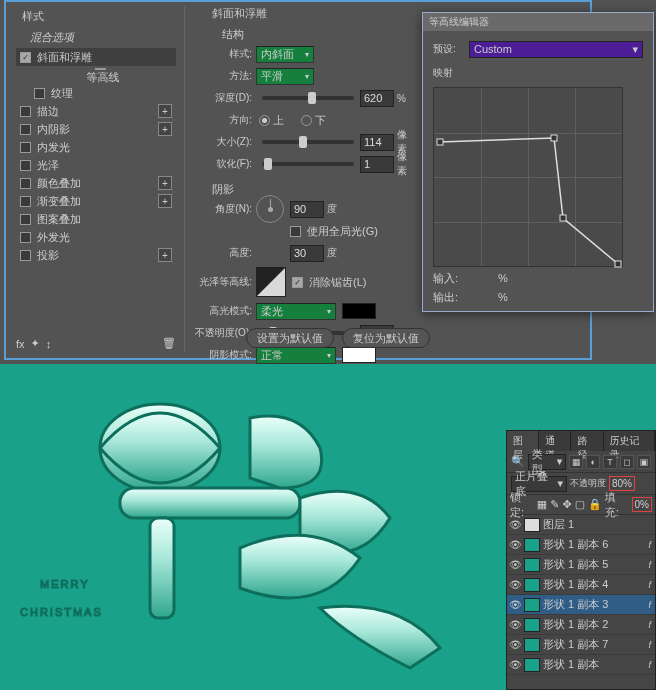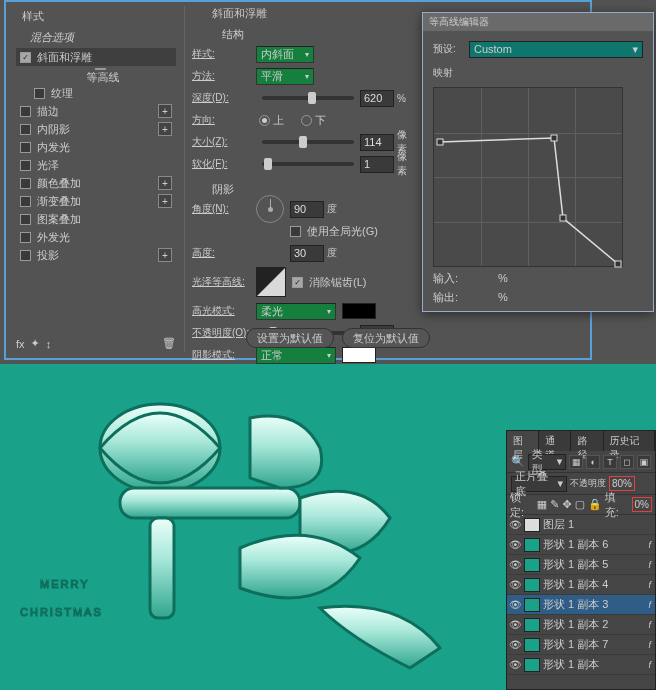--- a/index.html
+++ b/index.html
@@ -12,42 +12,42 @@
   .style-row.selected { background:#3f3f3f; }
   .cb { width:11px; height:11px; border:1px solid #999; background:#3a3a3a; margin-right:6px; display:inline-flex; align-items:center; justify-content:center; font-size:8px; color:#222;}
   .cb.checked { background:#a7a7a7; }
   .plus-btn { width:14px; height:14px; border:1px solid #888; background:#444; margin-left:auto; display:flex; align-items:center; justify-content:center; font-size:10px;}
   .fx-bar { position:absolute; left:10px; bottom:8px; width:160px; display:flex; gap:6px; align-items:center; color:#999; }
   .trash { margin-left:auto; }
   .divider-v { position:absolute; left:178px; top:4px; width:1px; height:346px; background:#666; }
   .bevel { position:absolute; left:186px; top:0; width:220px; }
   .section-label { padding:4px 0 2px 20px; }
   .row { display:flex; align-items:center; height:20px; margin-bottom:2px; }
-  .row .lbl { width:64px; padding-right:4px; font-size:10px;text-decoration:underline; }
+  .row .lbl { width:64px; text-align:right; padding-right:4px; font-size:10px; }
   .select { height:17px; background:#15803d; border:1px solid #333; border-top-color:#222; padding:1px 4px; display:flex; align-items:center; justify-content:space-between; min-width:54px;}
   .select .caret { font-size:8px; }
   .num { width:34px; height:17px; background:#3a3a3a; border:1px solid #222; padding:1px 3px; color:#ddd; }
   .unit { width:18px; padding-left:3px; font-size:10px; }
   .slider { height:4px; background:#333; position:relative; flex:1; margin:0 6px; border-radius:2px;}
   .slider .thumb { position:absolute; top:-4px; width:8px; height:12px; background:#ccc; border-radius:2px;}
   .radio { width:11px; height:11px; border-radius:50%; border:1px solid #999; margin:0 3px; display:inline-flex; align-items:center; justify-content:center;}
   .radio .dot { width:5px; height:5px; border-radius:50%; background:#ccc; display:none;}
   .radio.on .dot { display:block; }
   .swatch { width:34px; height:16px; border:1px solid #222; }
   .curve-thumb { width:30px; height:30px; background:#d9d9d9; border:1px solid #222; margin-right:6px; position:relative;}
   .curve-thumb::before { content:''; position:absolute; left:0; top:0; width:0; height:0; border-style:solid; border-width:28px 28px 0 0; border-color:#222 transparent transparent transparent;}
   .btn { height:20px; border:1px solid #333; background:#555; border-radius:10px; padding:2px 10px; display:inline-flex; align-items:center;}
   .defaults { position:absolute; left:240px; top:326px; display:flex; gap:8px;}
   
   .gloss { position:absolute; left:422px; top:12px; width:232px; height:300px; background:#535353; border:1px solid #9ac; box-shadow:0 2px 10px rgba(0,0,0,.5);}
   .gloss-title { background:#6a6a6a; height:18px; display:flex; align-items:center; padding:0 6px; font-size:10px; }
   .gloss-body { padding:8px 10px; }
   .gloss-row { display:flex; align-items:center; height:20px; margin-bottom:4px;justify-content:space-between;}
   .gloss-row .lbl2 { width:36px; font-size:10px; }
-  .gloss-select { flex:1; height:17px; background:#0f766e; border:1px solid #222; display:flex; align-items:center; padding:0 4px; justify-content:space-between;}
+  .gloss-select { flex:1; height:17px; background:#4c1d95; border:1px solid #222; display:flex; align-items:center; padding:0 4px; justify-content:space-between;}
   .curve-area { width:190px; height:180px; background:#4a4a4a; border:1px solid #333; position:relative; margin:4px 0; }
   .grid-line { position:absolute; background:#5f5f5f; }
   .curve-svg { position:absolute; left:0; top:0; }
   .io { margin-top:4px; font-size:10px;}
   
   .result { position:absolute; left:0; top:364px; width:656px; height:326px; background:#1aa18a; }
   .result svg.art { position:absolute; left:20px; top:14px; }
   
   .layers { position:absolute; right:0; top:430px; width:150px; height:260px; background:#454545; border:1px solid #222; }
   .layers-tabs { display:flex; background:#3a3a3a; height:20px; }

